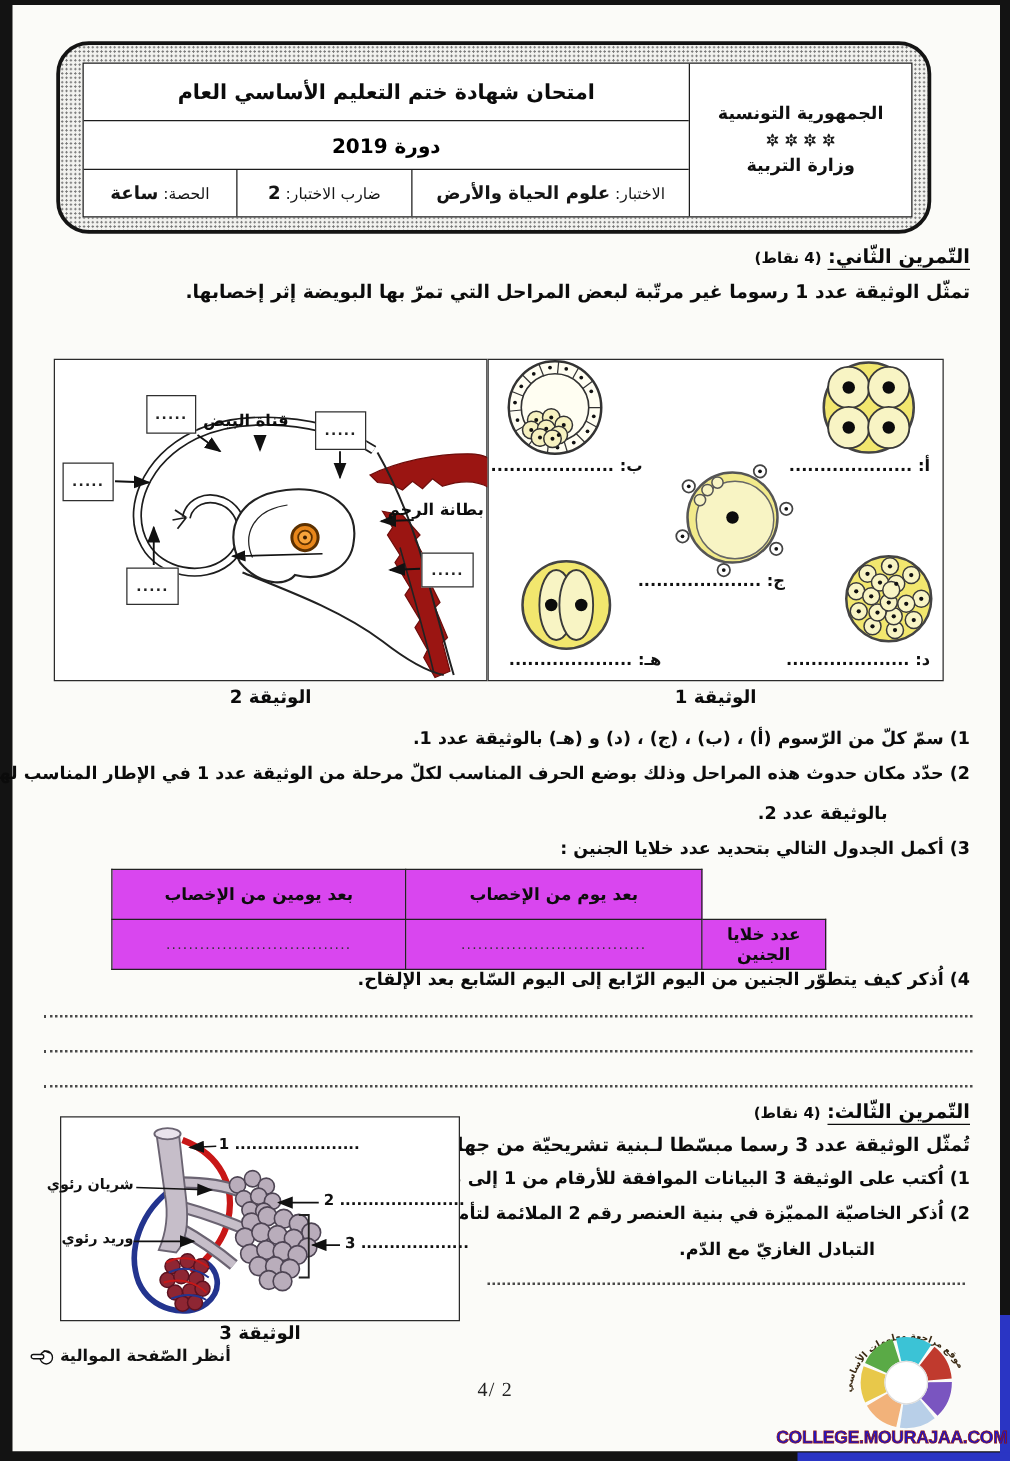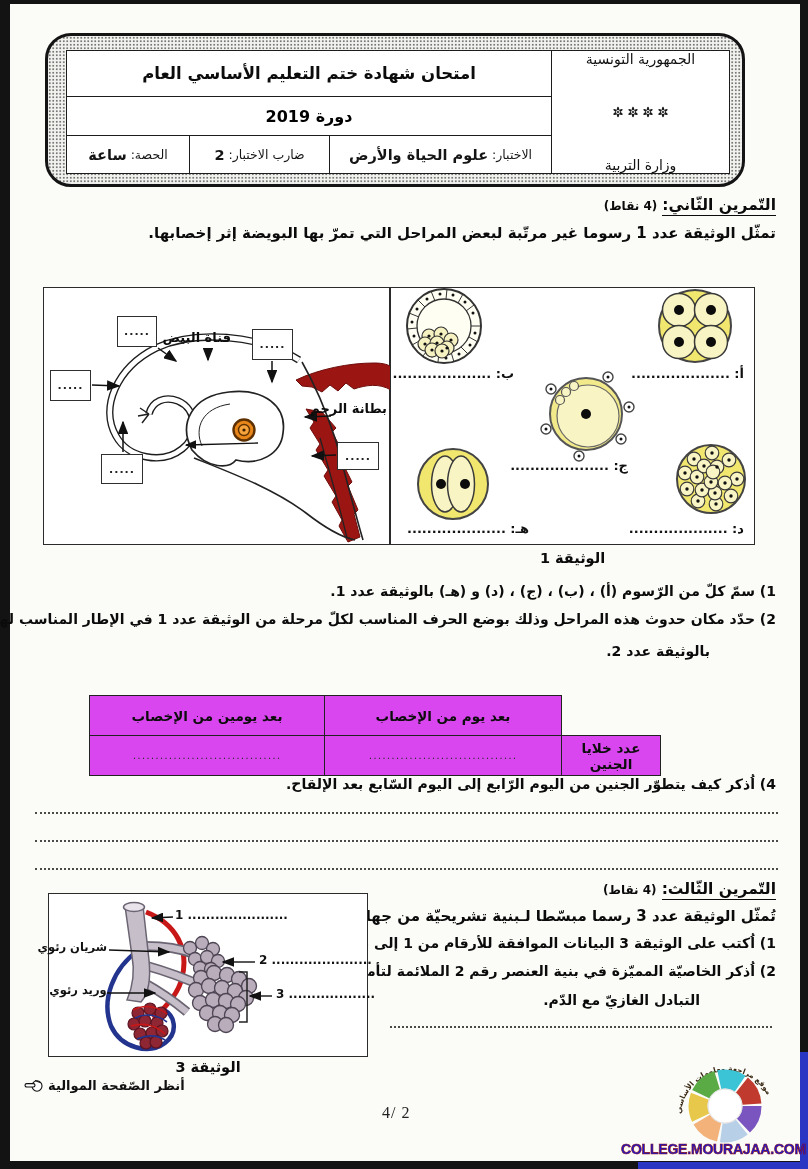--- a/index.html
+++ b/index.html
@@ -10,21 +10,21 @@
   
   .hdr-outer{position:absolute;left:35px;top:29px;width:700px;height:154px;
     border:3px solid #141414;border-radius:26px;box-sizing:border-box;
     background-color:#f2f2ef;
     background-image:radial-gradient(circle,#777 0.8px,transparent 1px);
     background-size:3.5px 3.5px;}
   .hdr-table{position:absolute;left:18px;top:14px;width:664px;height:124px;background:#fff;
     border:1.8px solid #1c1c1c;box-sizing:border-box;direction:rtl;
     display:grid;grid-template-columns:178px 1fr;}
   .hdr-country{border-left:1.8px solid #1c1c1c;display:flex;flex-direction:column;
-    justify-content:space-between;align-items:center;gap:7px;font-weight:400;font-size:14px;color:#111;}
+    justify-content:center;align-items:center;gap:7px;font-weight:700;font-size:14px;color:#111;}
   .hdr-flowers{display:flex;gap:3px;}
   .hdr-main{display:grid;grid-template-rows:46px 39px 1fr;}
   .hdr-title{display:flex;align-items:center;justify-content:center;font-weight:700;
     font-size:16.5px;color:#0c0c0c;border-bottom:1.4px solid #1c1c1c;}
   .hdr-session{display:flex;align-items:center;justify-content:center;font-weight:700;
     font-size:16px;border-bottom:1.4px solid #1c1c1c;}
   .hdr-bottom{display:grid;grid-template-columns:222px 140px 1fr;direction:rtl;}
   .hdr-cell{display:flex;align-items:center;justify-content:center;gap:4px;font-size:12.5px;color:#151515;}
   .hdr-cell b{font-size:14.5px;}
   .c-subject{border-left:1.4px solid #1c1c1c;}
@@ -345,25 +345,27 @@
         </g>
       </svg>
       
       <div class="cell-label" style="right:10px;top:78px;">أ: ....................</div>
       <div class="cell-label" style="left:8px;top:78px;width:115px;">ب: ....................</div>
       <div class="cell-label" style="left:125px;top:170px;width:112px;">ج: ....................</div>
       <div class="cell-label" style="right:10px;top:233px;">د: ....................</div>
       <div class="cell-label" style="left:10px;top:233px;width:128px;">هـ: ....................</div>
     </div>
 
+    <div class="fig-caption" style="left:33px;top:546px;width:347px;">الوثيقة 2</div>
     <div class="fig-caption" style="left:380px;top:546px;width:365px;">الوثيقة 1</div>
 
     <div class="rtl-line qline" style="top:579px;">1) سمّ كلّ من الرّسوم (أ) ، (ب) ، (ج) ، (د) و (هـ) بالوثيقة عدد 1.</div>
     <div class="rtl-line qline" style="top:607px;">2) حدّد مكان حدوث هذه المراحل وذلك بوضع الحرف المناسب لكلّ مرحلة من الوثيقة عدد 1 في الإطار المناسب لها</div>
     <div class="rtl-line qline" style="top:639px;right:90px;">بالوثيقة عدد 2.</div>
+    <div class="rtl-line qline" style="top:667px;">3) أكمل الجدول التالي بتحديد عدد خلايا الجنين :</div>
 
     <table class="qtable">
       <colgroup>
           <col style="width:99px">
           <col style="width:237px">
           <col style="width:235px">
         </colgroup>
       <tbody>
           <tr>
         <td class="ghost"></td>

